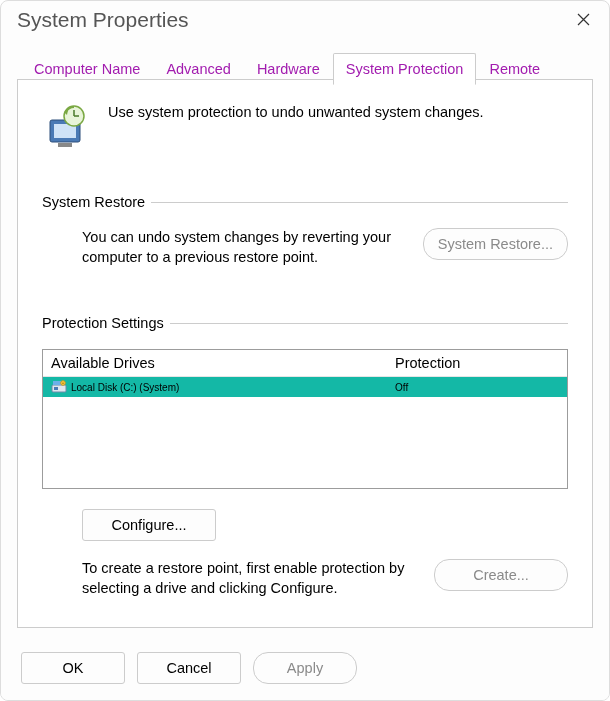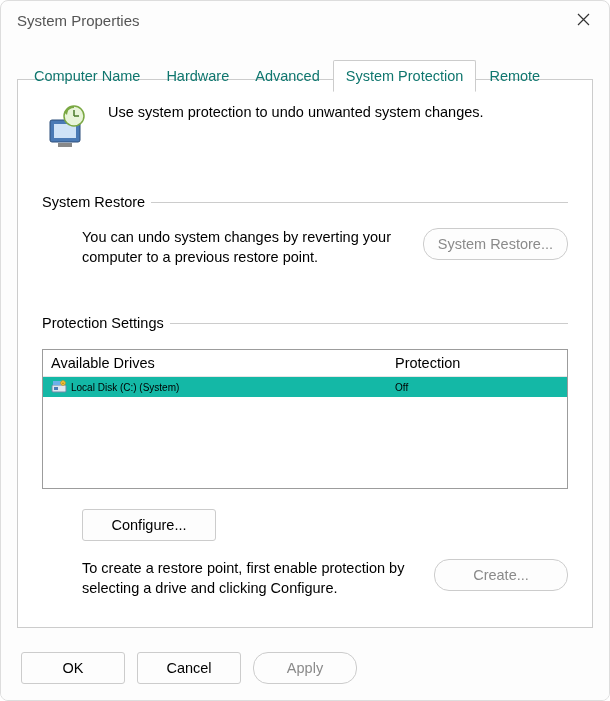--- a/index.html
+++ b/index.html
@@ -8,30 +8,30 @@
     width: 610px; height: 701px;
     background: #fdfdfd;
     border: 1px solid #ddd;
     border-radius: 8px;
     display: flex; flex-direction: column;
     position: relative;
     overflow: hidden;
   }
   .titlebar {
     height: 38px; display: flex; align-items: center;
-    padding: 0 10px 0 16px; color: #555; font-size: 15px;
+    padding: 0 10px 0 16px; color: #555; font-size: 21px;
   }
   .titlebar .spacer { flex: 1; }
   .close { width: 32px; text-align: center; color: #333; font-size: 18px; cursor: pointer; line-height: 1; }
   .body { padding: 8px 16px 12px 16px; flex: 1; display: flex; flex-direction: column; }
   .tabs { display: flex; border-bottom: 1px solid #ccc; padding-left: 4px; }
   .tab {
-    padding: 7px 12px 7px 12px; font-size: 14.5px; color: #0f766e;
+    padding: 7px 12px 7px 12px; font-size: 14.5px; color: #a21caf;
     border: 1px solid transparent; border-bottom: none; margin-right: 0px;
-    position: relative; top: 13px; cursor: pointer; background: transparent;
+    position: relative; top: 6px; cursor: pointer; background: transparent;
     border-top-left-radius: 2px; border-top-right-radius: 2px;
   }
   .tab.active {
     background: #fff; border-color: #ccc; border-bottom: 1px solid #fff;
   }
   .tabcontent {
     border: 1px solid #ccc; border-top: none;
     padding: 22px 24px 18px 24px; flex: 1; background: #fff;
     display: flex; flex-direction: column;
   }
@@ -79,22 +79,22 @@
     <span class="close">
       <svg width="13" height="13" viewBox="0 0 13 13">
           <path d="M1 1 L12 12 M12 1 L1 12" stroke="#333" stroke-width="1.2" fill="none"></path>
         </svg>
     </span>
   </div>
 
   <div class="body">
     <div class="tabs">
       <div class="tab">Computer Name</div>
+      <div class="tab">Advanced</div>
       <div class="tab">Hardware</div>
-      <div class="tab">Advanced</div>
       <div class="tab active">System Protection</div>
       <div class="tab">Remote</div>
     </div>
 
     <div class="tabcontent">
 
       <div class="intro">
         <span class="icon">
           <svg width="48" height="48" viewBox="0 0 48 48">
             <rect x="8" y="18" width="30" height="22" rx="2" fill="#4a7ab5" stroke="#2d4f7a"></rect>

